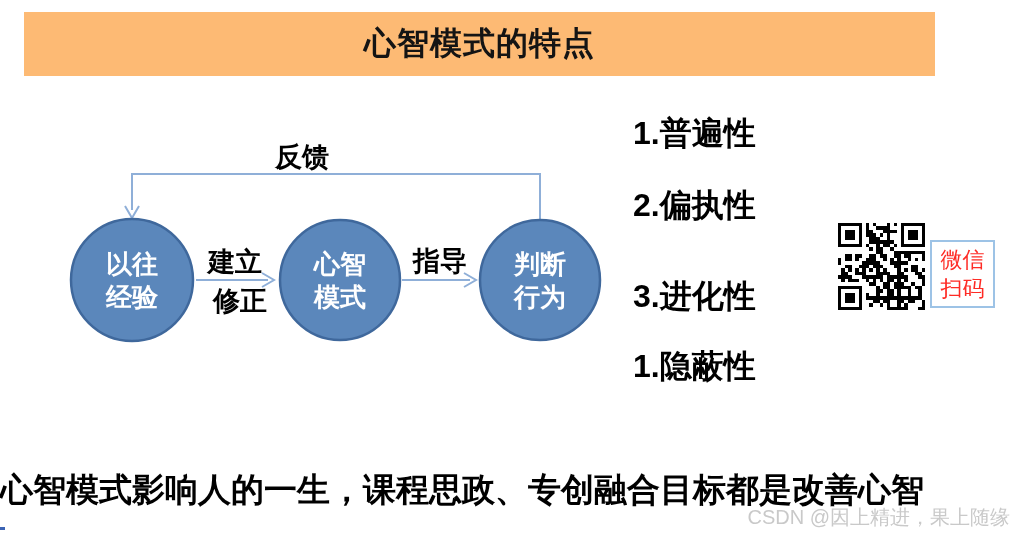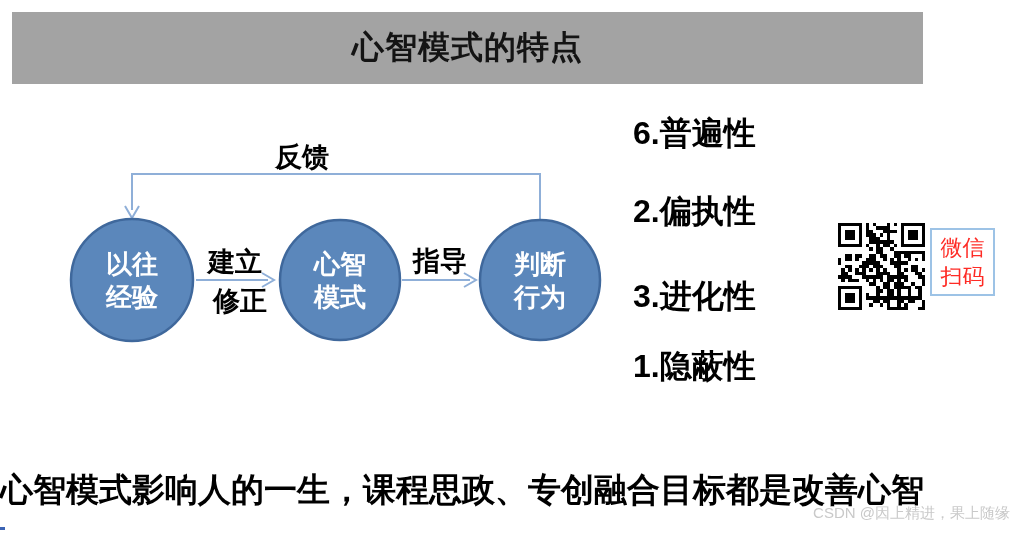--- a/index.html
+++ b/index.html
@@ -4,63 +4,63 @@
 <style>
   html, body { margin: 0; padding: 0; }
   body {
     width: 1020px; height: 533px;
     background: #ffffff;
     font-family: "Liberation Sans", sans-serif;
     position: relative;
     overflow: hidden;
   }
   .title-band {
-    position: absolute; left: 12px; top: 12px;
-    width: 911px; height: 72px;
-    background: #a3a3a3;
+    position: absolute; left: 24px; top: 12px;
+    width: 911px; height: 64px;
+    background: #fdba74;
     display: flex; align-items: center; justify-content: center;
     font-size: 32px; font-weight: bold; color: #141414;
     letter-spacing: 1px;
   }
   .diagram-svg { position: absolute; left: 0; top: 0; }
   .node-label { fill: #ffffff; font-weight: bold; font-size: 26px; text-anchor: middle; }
   .edge-label { fill: #000000; font-weight: bold; font-size: 27px; text-anchor: middle; }
   .connector { stroke: #8fafd8; stroke-width: 2; fill: none; }
   .flow-node { fill: #5b87bb; stroke: #3f689c; stroke-width: 2.5; }
   .feature-item {
     position: absolute; left: 633px;
     font-size: 32px; font-weight: bold; color: #000000;
     white-space: nowrap;
   }
   .feature-1 { top: 112px; }
-  .feature-2 { top: 190px; }
+  .feature-2 { top: 184px; }
   .feature-3 { top: 267px; margin-top: 8px; }
   .feature-4 { top: 345px; }
   .qr-svg {
     position: absolute; left: 838px; top: 223px;
     width: 87px; height: 87px; background: #ffffff;
   }
   .qr-caption {
-    position: absolute; left: 930px; top: 228px;
+    position: absolute; left: 930px; top: 240px;
     width: 61px; height: 64px;
     border: 2px solid #9dc3e6;
     color: #fe2b25;
     font-size: 22px; line-height: 29px;
     display: flex; flex-direction: column;
     align-items: center; justify-content: center;
     font-family: "Liberation Serif", serif;
   }
   .footer-text {
     position: absolute; left: 0; top: 468px; width: 916px;
     font-size: 33px; font-weight: bold; color: #000000;
     white-space: nowrap;
   }
   .watermark {
     position: absolute; right: 10px; top: 504px;
-    font-size: 15px; color: #c9c9c9;
+    font-size: 20px; color: #c9c9c9;
     white-space: nowrap;
   }
   .corner-mark {
     position: absolute; left: 0; top: 527px;
     width: 5px; height: 3px; background: #3c64b4;
   }
 </style>
 </head>
 <body>
 
@@ -89,21 +89,21 @@
   <text class="node-label" x="340" y="306">模式</text>
   <text class="node-label" x="540" y="273">判断</text>
   <text class="node-label" x="540" y="306">行为</text>
 
   <text class="edge-label" x="302" y="166">反馈</text>
   <text class="edge-label" x="235" y="271">建立</text>
   <text class="edge-label" x="240" y="310">修正</text>
   <text class="edge-label" x="440" y="270">指导</text>
 </svg>
 
-<div class="feature-item feature-1">6.普遍性</div>
+<div class="feature-item feature-1">1.普遍性</div>
 <div class="feature-item feature-2">2.偏执性</div>
 <div class="feature-item feature-3">3.进化性</div>
 <div class="feature-item feature-4">1.隐蔽性</div>
 
 <svg class="qr-svg" viewBox="0 0 25 25" shape-rendering="crispEdges" fill="#000000">
     <rect x="8" y="0" width="1" height="1"></rect>
     <rect x="10" y="0" width="1" height="1"></rect>
     <rect x="14" y="0" width="1" height="1"></rect>
     <rect x="16" y="0" width="1" height="1"></rect>
     <rect x="8" y="1" width="1" height="1"></rect>

